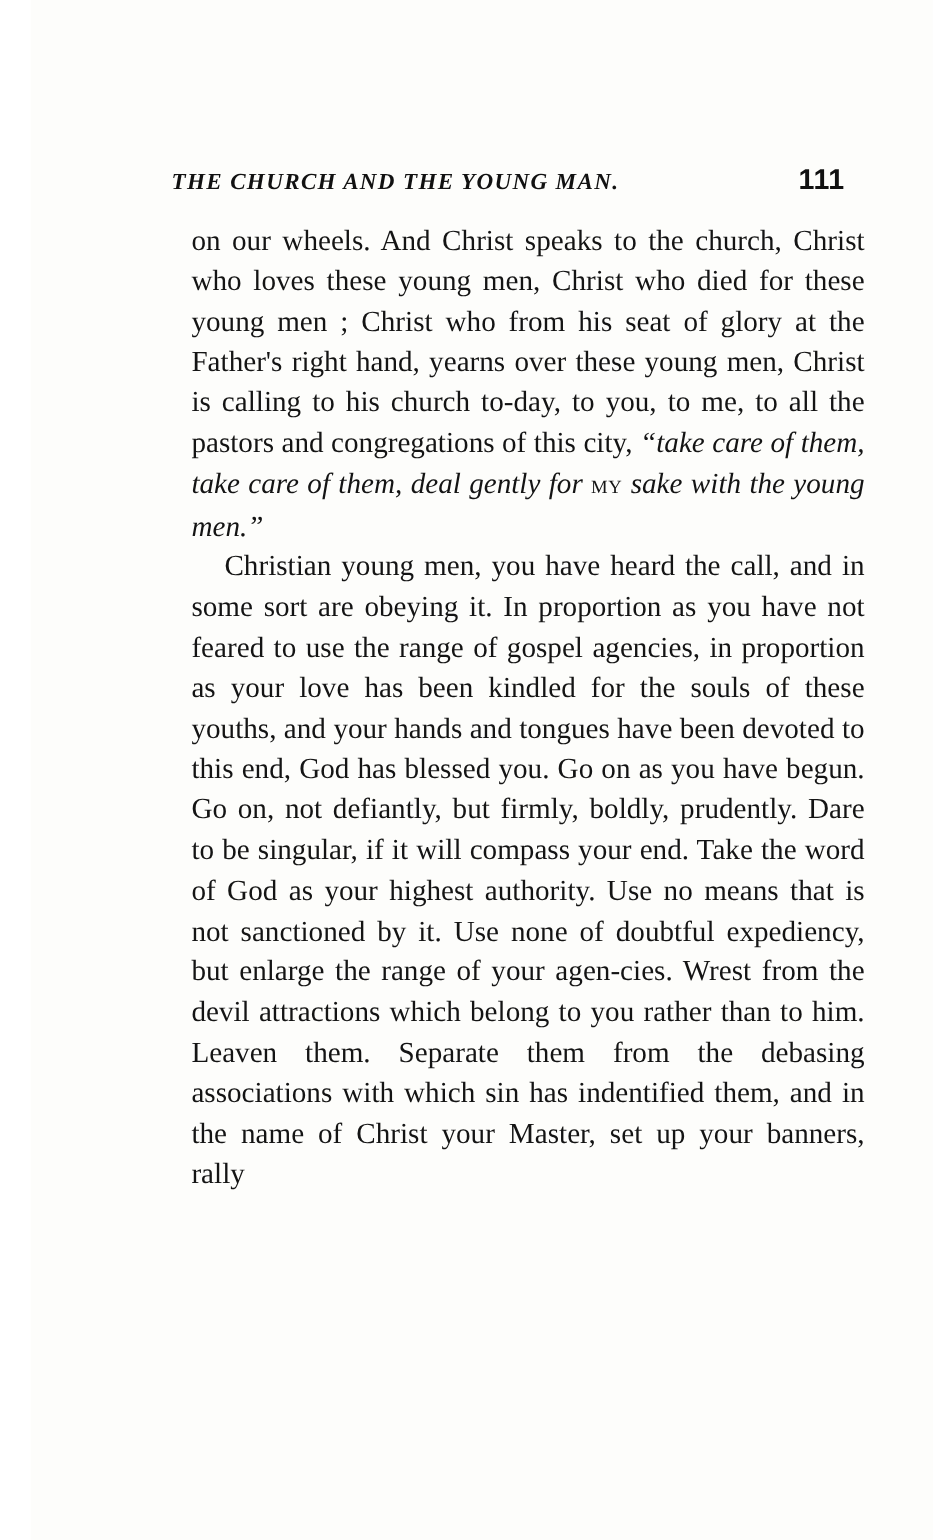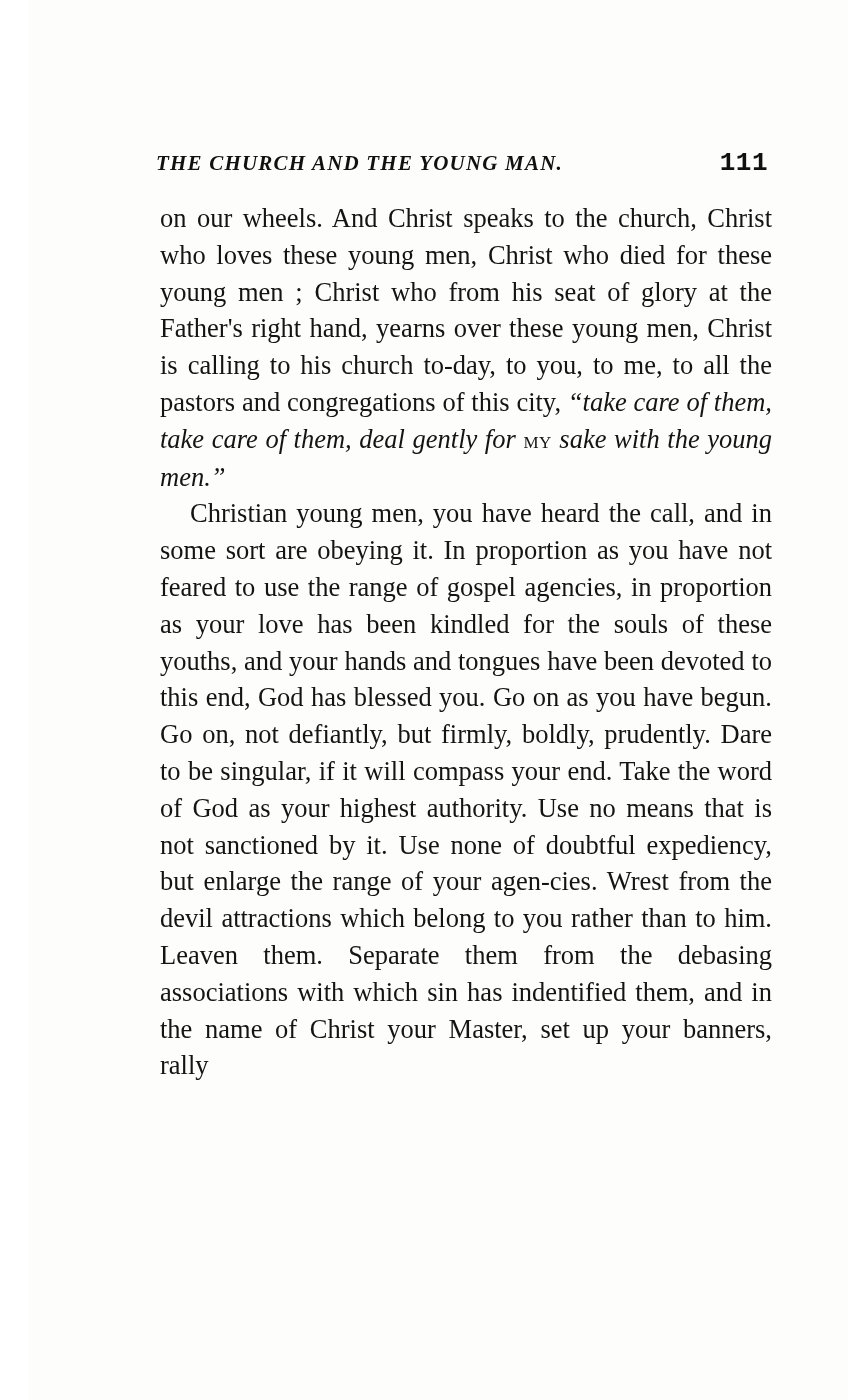--- a/index.html
+++ b/index.html
@@ -33,29 +33,29 @@
   .running-title {
     font-family: "Liberation Serif", serif;
     font-style: italic;
     font-weight: bold;
     font-size: 21px;
     letter-spacing: 1.2px;
     color: #111;
     white-space: nowrap;
   }
   .page-number {
-    font-family: Liberation Mono, monospace;
+    font-family: Liberation Sans, sans-serif;
     font-weight: bold;
     font-size: 26px;
     color: #111;
     letter-spacing: 0.5px;
   }
   .body-text {
     position: absolute;
-    left: 132px;
+    left: 146px;
     top: 200px;
     width: 612px;
   }
   p.para {
     margin: 0;
     font-size: 26.5px;
     line-height: 36.8px;
     text-align: justify;
     text-justify: inter-word;
     color: #141414;

